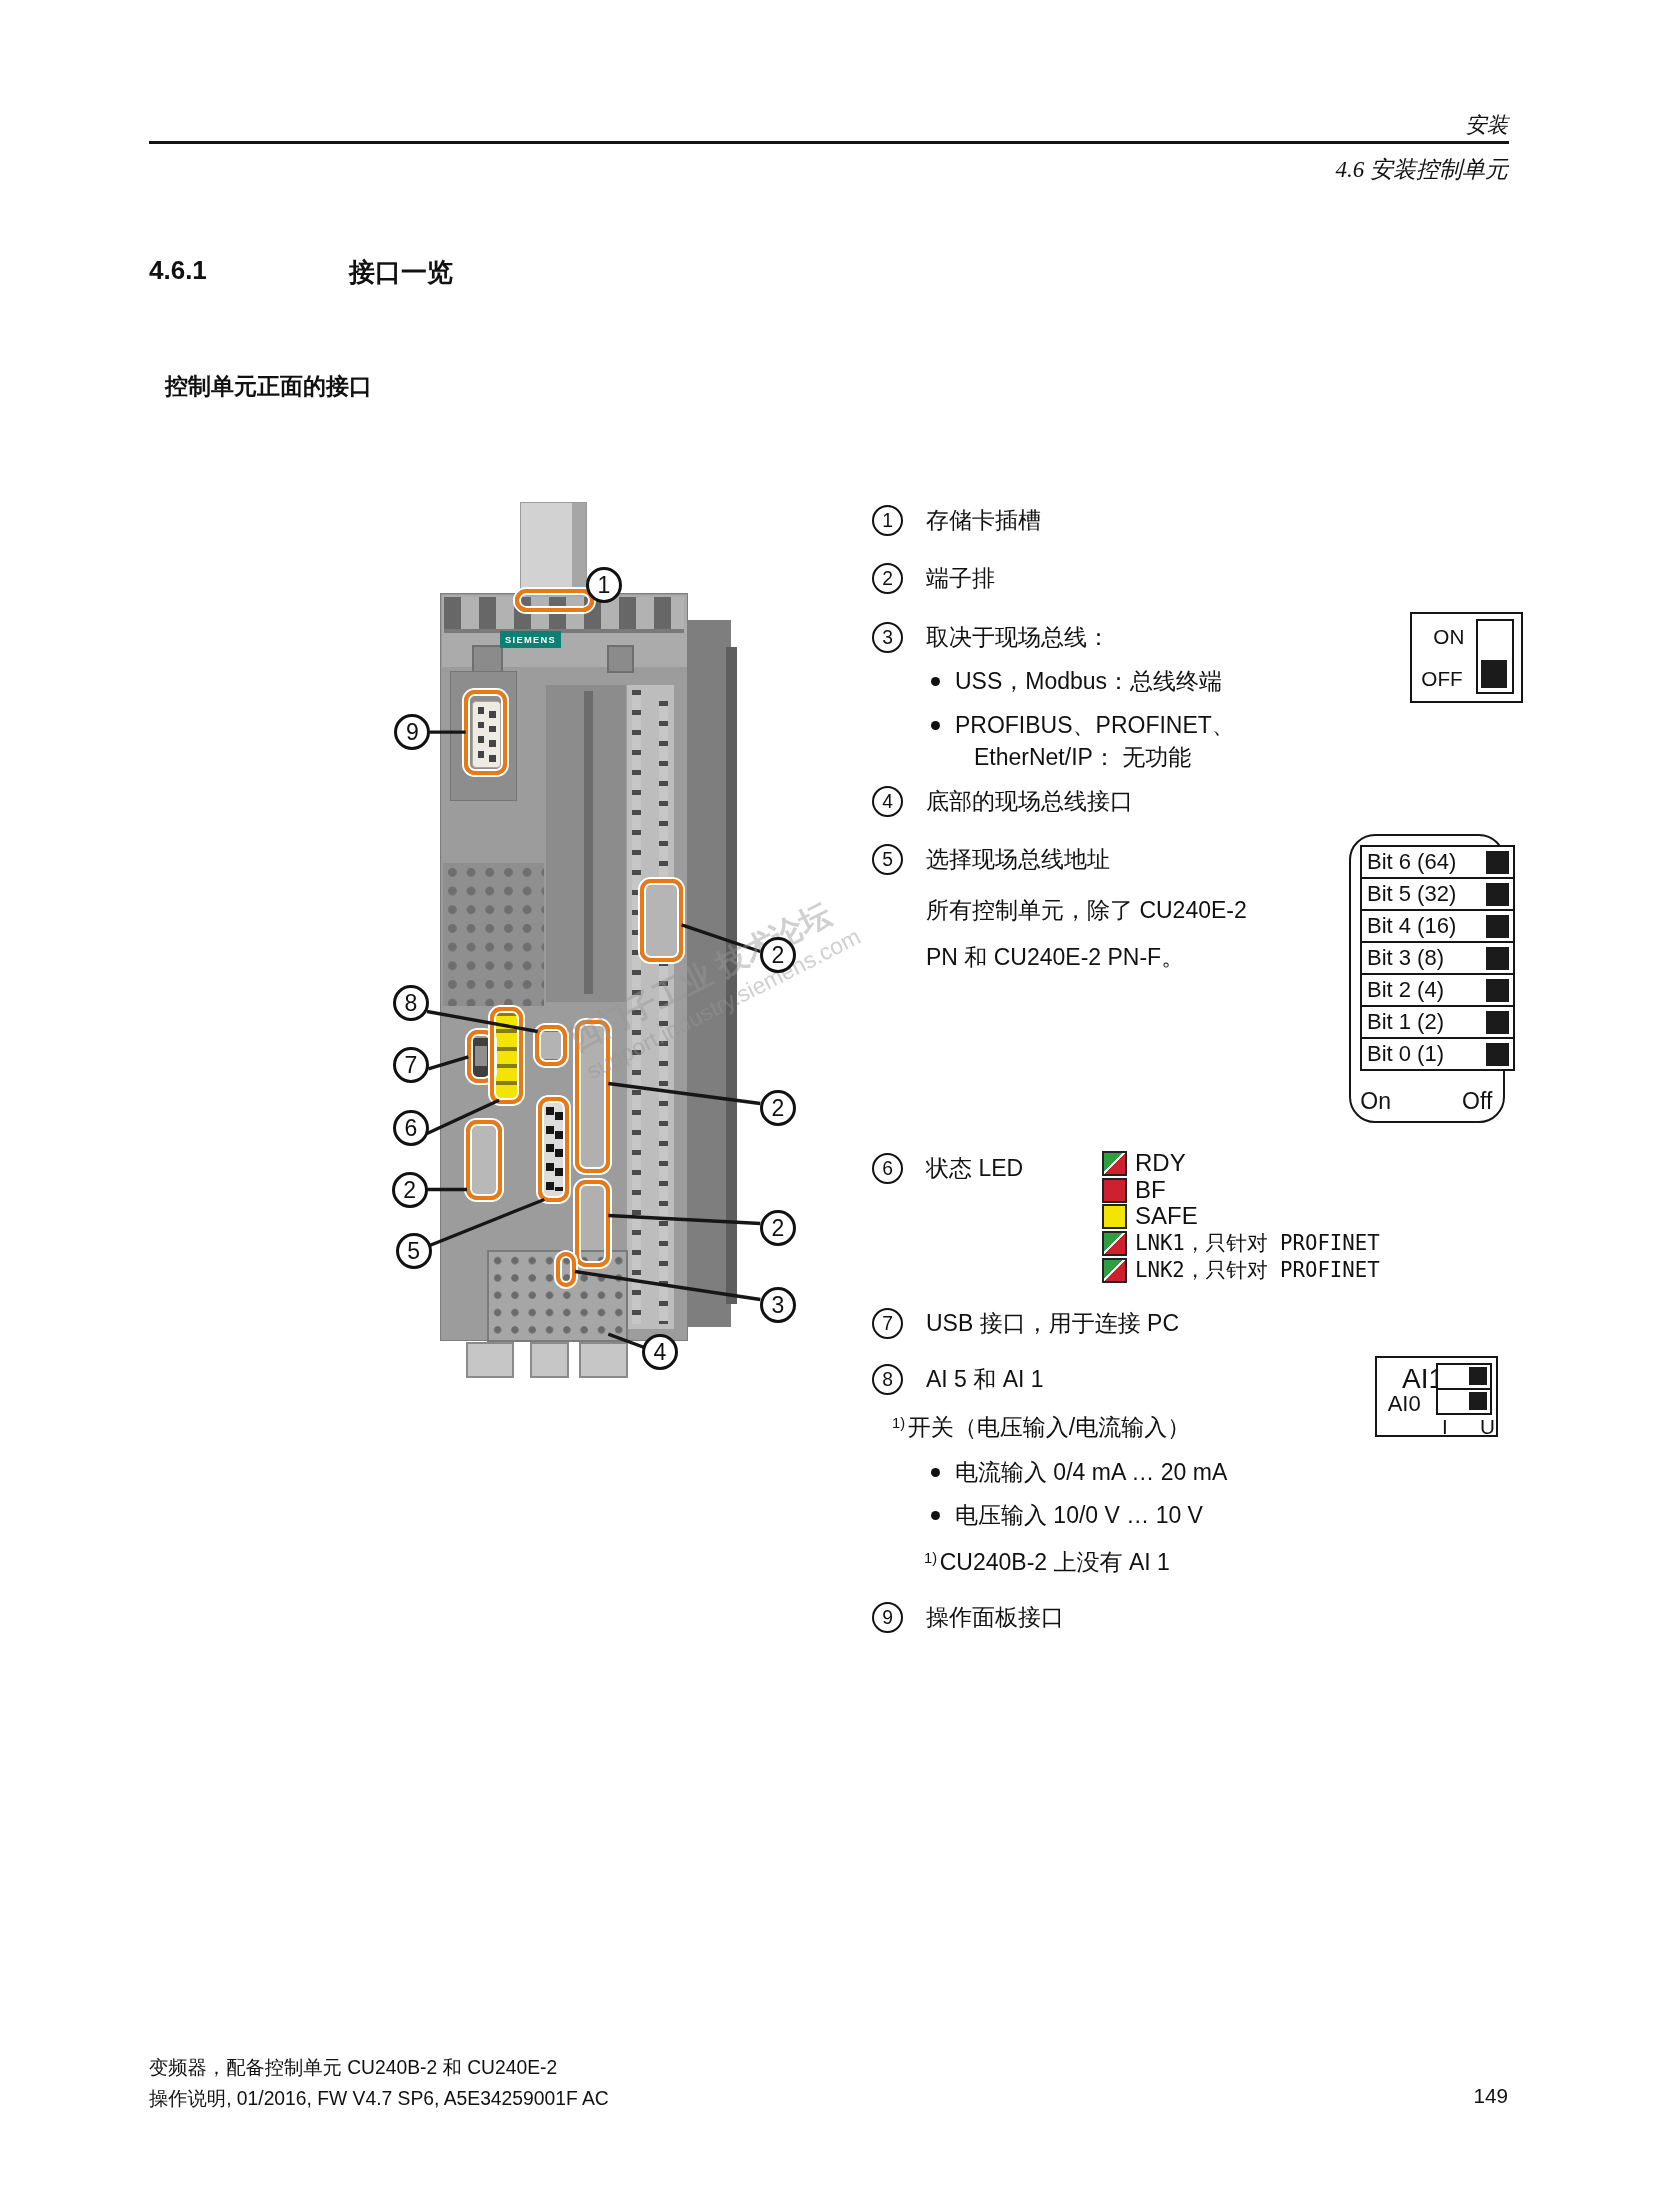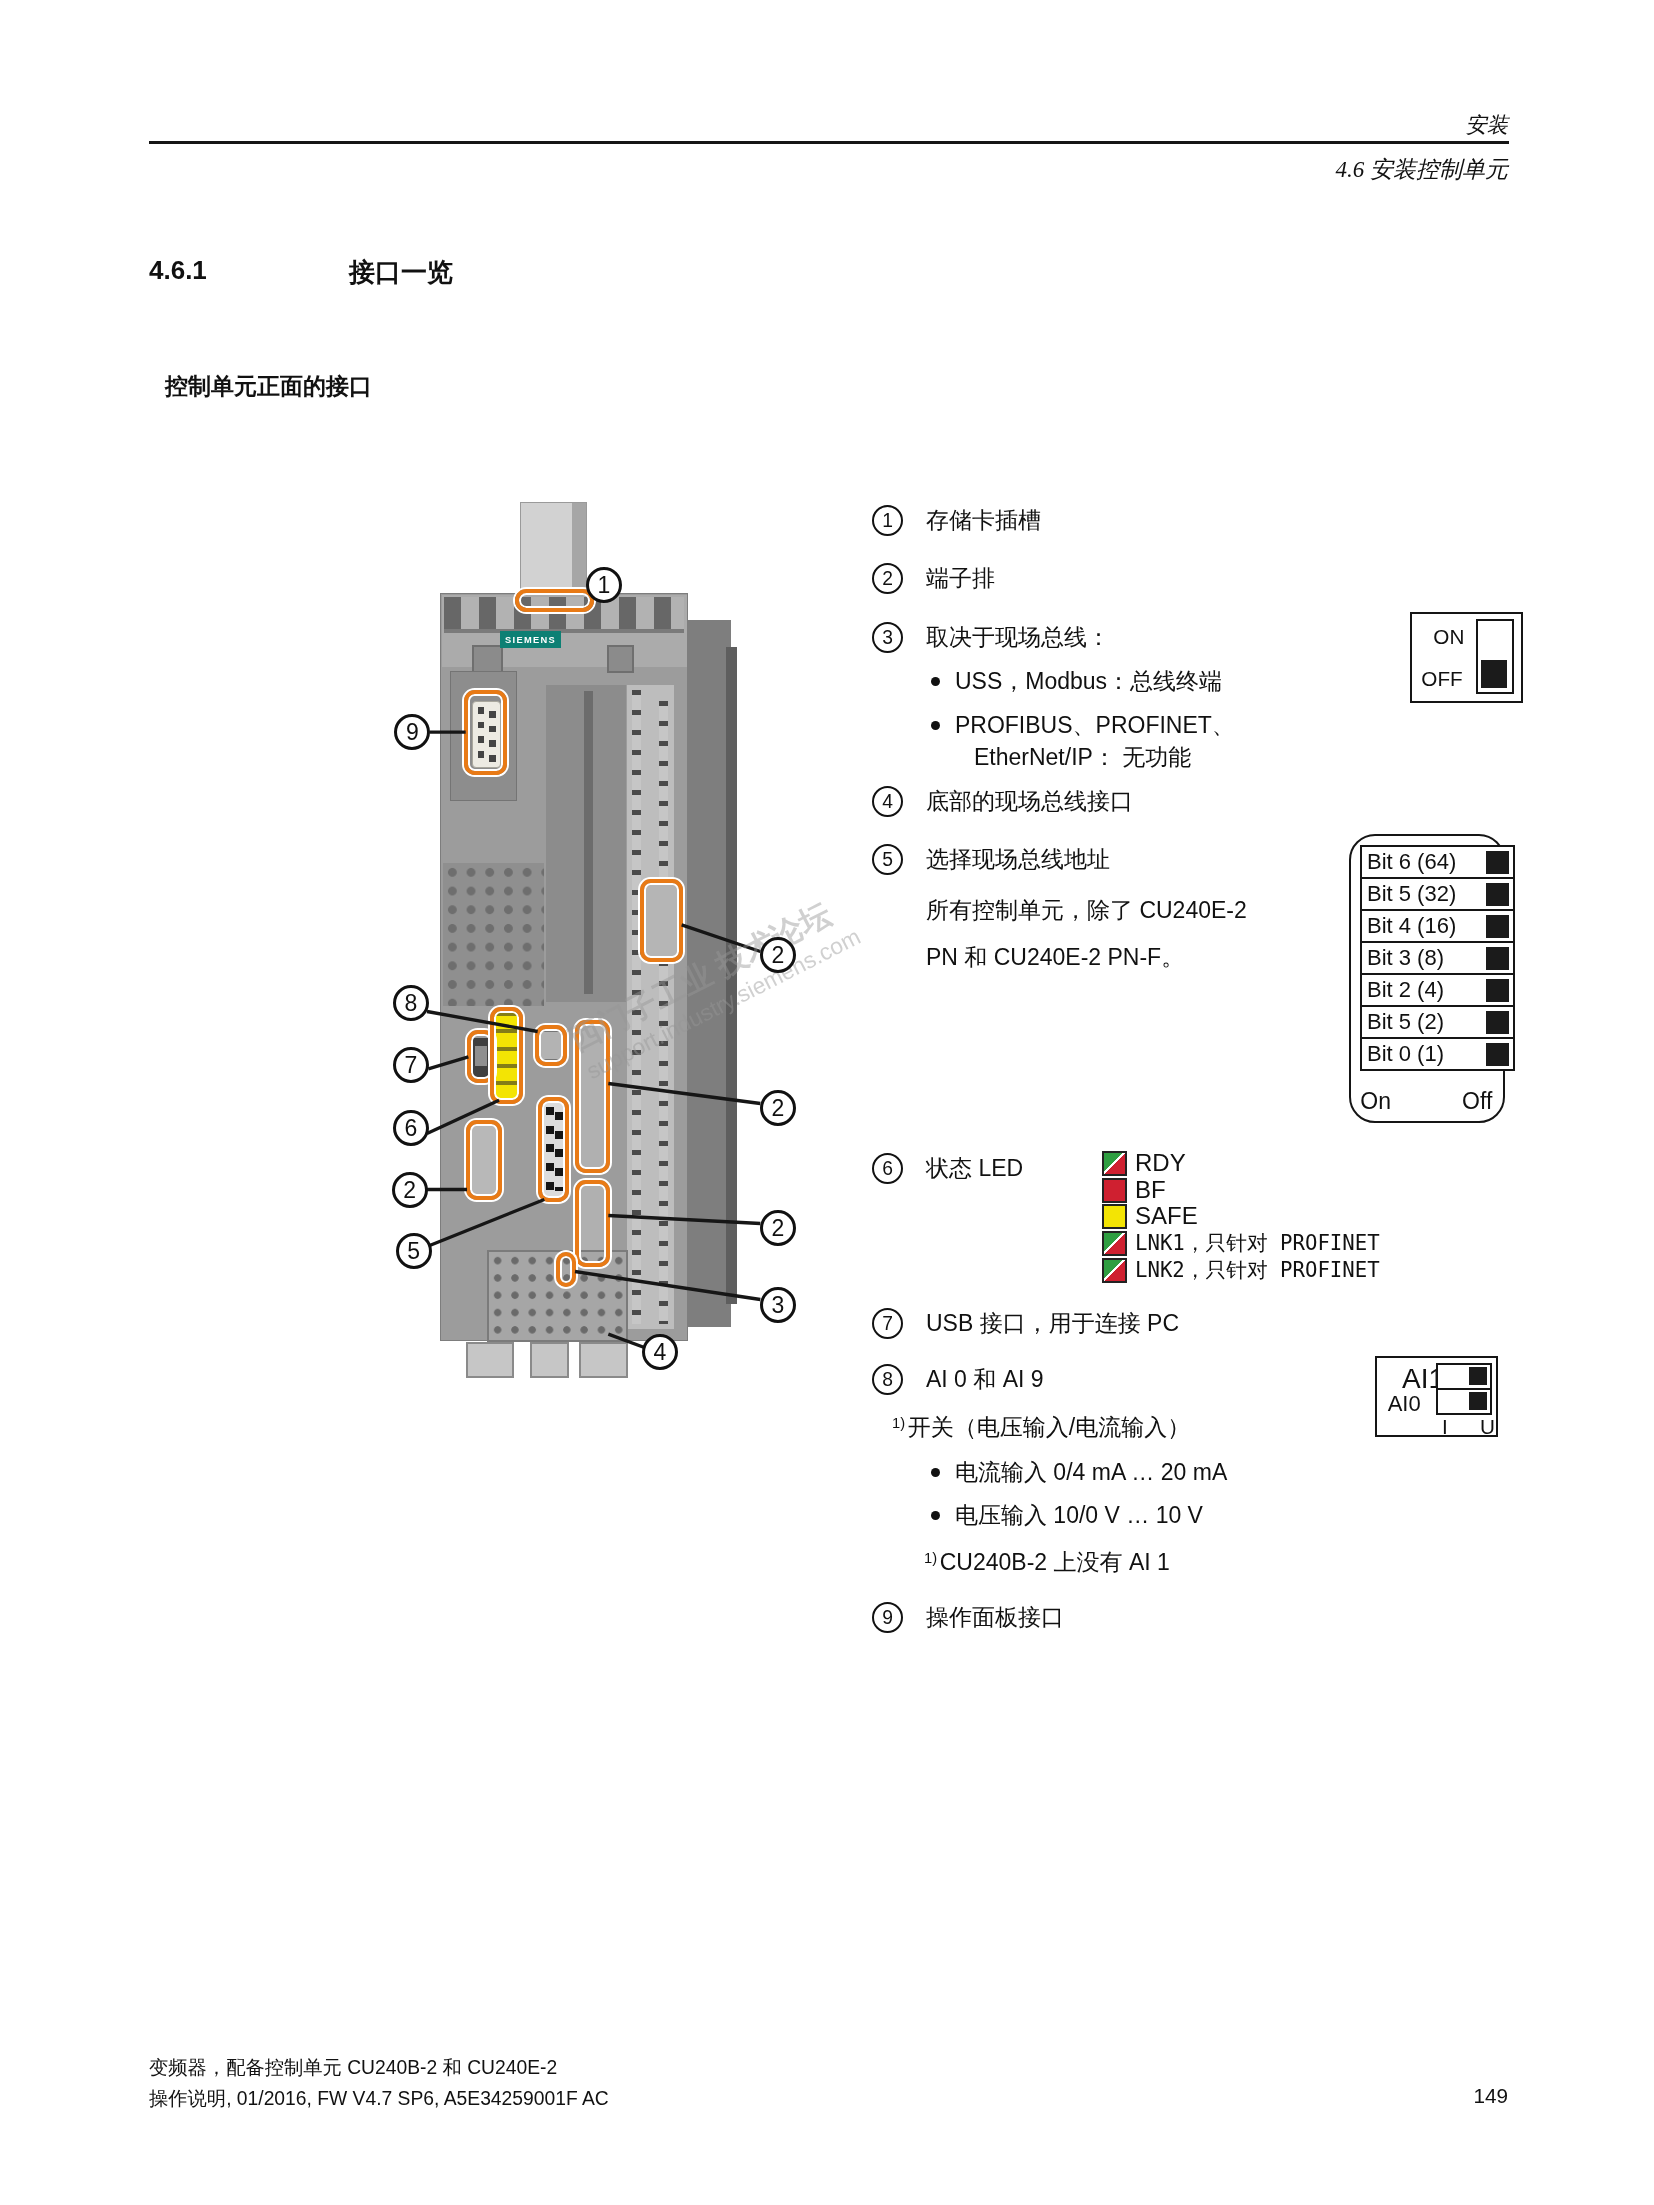--- a/index.html
+++ b/index.html
@@ -192,21 +192,21 @@
   <div class="li" style="top:1153px">
       <span class="cnum">6</span>
       <span class="ltxt">状态 LED</span>
     </div>
   <div class="li" style="top:1308px">
       <span class="cnum">7</span>
       <span class="ltxt">USB 接口，用于连接 PC</span>
     </div>
   <div class="li" style="top:1364px">
       <span class="cnum">8</span>
-      <span class="ltxt">AI 0 和 AI 9</span>
+      <span class="ltxt">AI 5 和 AI 1</span>
     </div>
   <div class="lnote" style="top:1412px;left:892px;"><span class="suptxt">1)</span><span>开关（电压输入/电流输入）</span></div>
   <div class="lb" style="top:1457px">
       <span class="bdot"></span>
       <span class="ltxt">电流输入 0/4 mA … 20 mA</span>
     </div>
   <div class="lb" style="top:1500px">
       <span class="bdot"></span>
       <span class="ltxt">电压输入 10/0 V … 10 V</span>
     </div>
@@ -240,21 +240,21 @@
         </div>
       <div class="bitrow">
           <span class="blabel">Bit 3 (8)</span>
           <span class="bsq"></span>
         </div>
       <div class="bitrow">
           <span class="blabel">Bit 2 (4)</span>
           <span class="bsq"></span>
         </div>
       <div class="bitrow">
-          <span class="blabel">Bit 5 (2)</span>
+          <span class="blabel">Bit 1 (2)</span>
           <span class="bsq"></span>
         </div>
       <div class="bitrow">
           <span class="blabel">Bit 0 (1)</span>
           <span class="bsq"></span>
         </div>
     </div>
     <span class="abs" style="left:9.3px;top:252px;font-size:23px;">On</span>
     <span class="abs" style="right:10.7px;top:252px;font-size:23px;">Off</span>
   </div>

